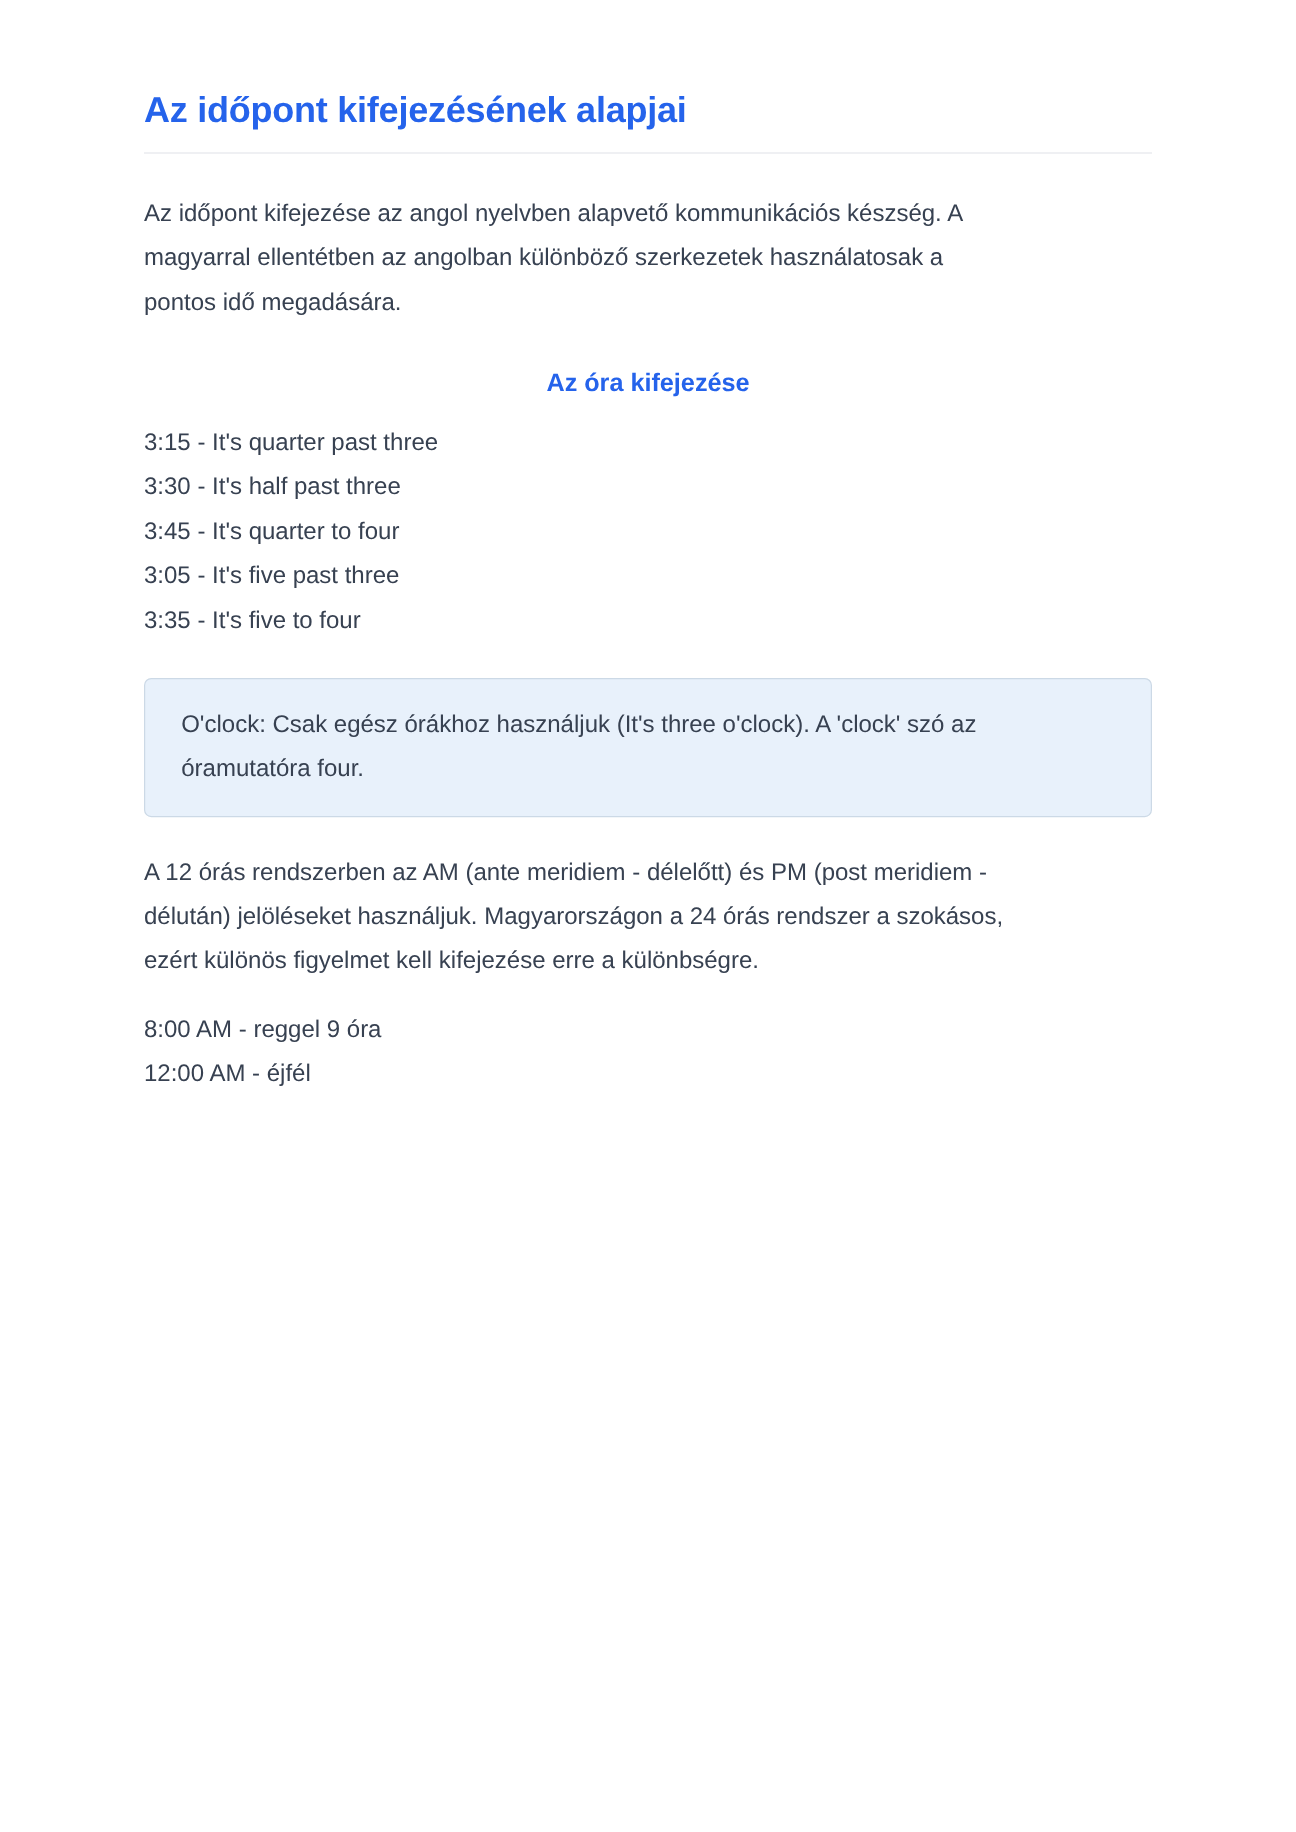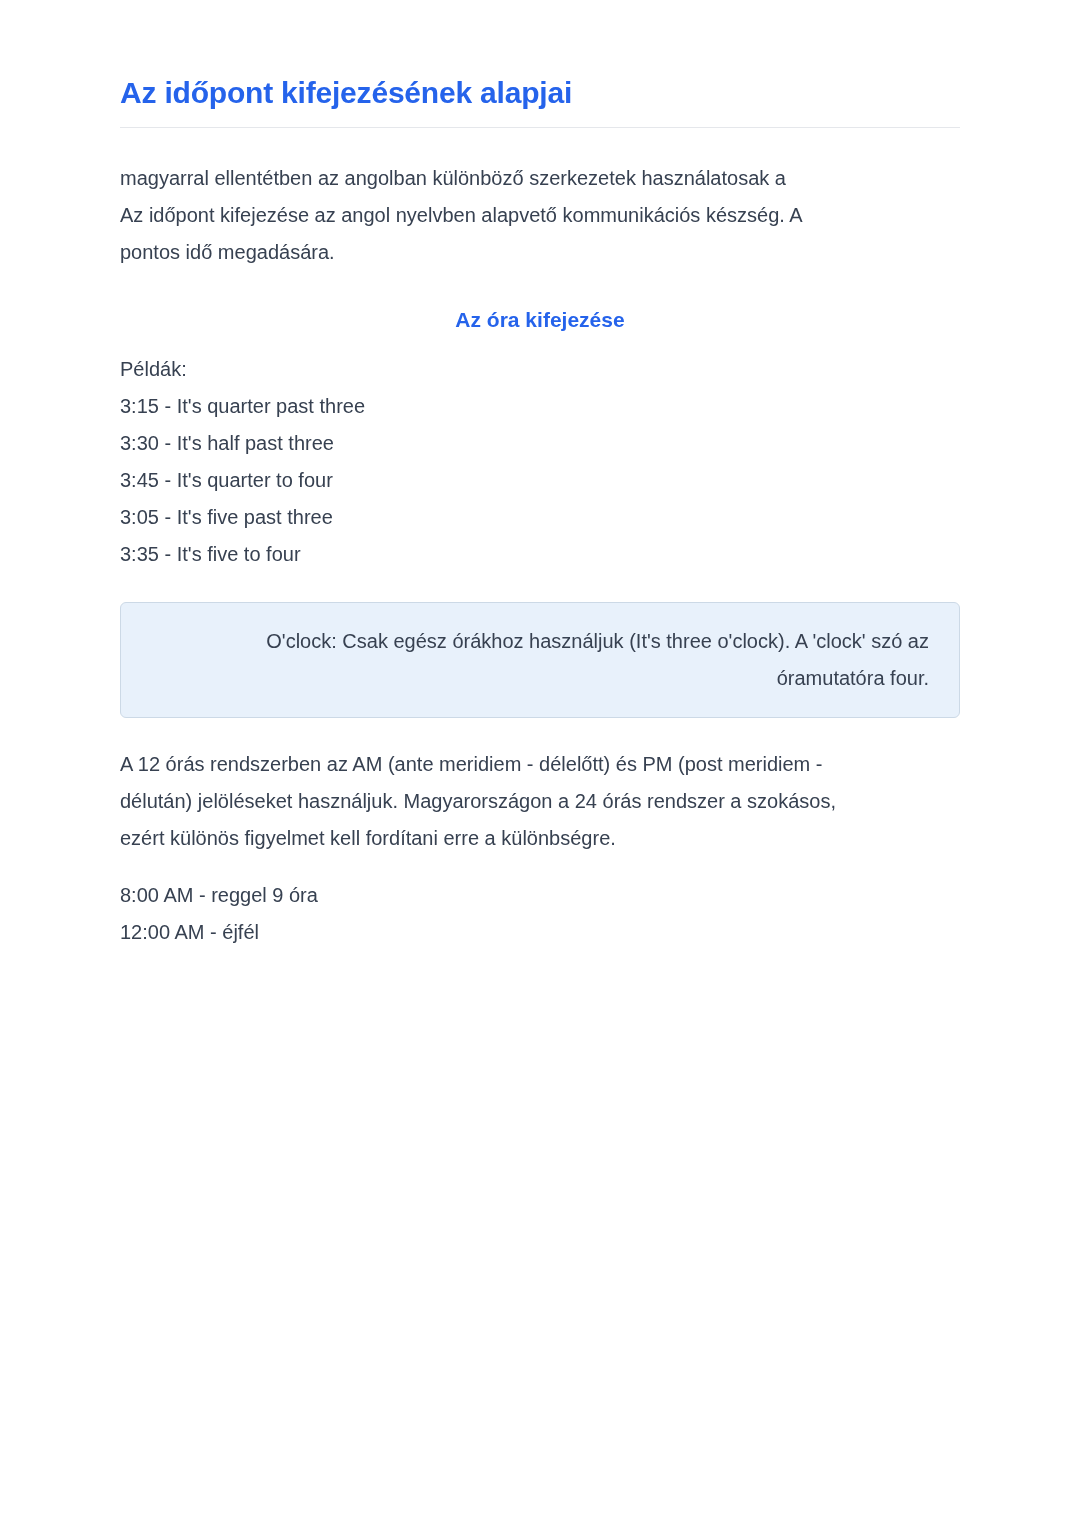--- a/index.html
+++ b/index.html
@@ -55,59 +55,57 @@
   .para-ampm    { margin-top: 28px; }
   .ampm-list    { margin-top: 20px; }
   .line {
     font-size: 20px;
     line-height: 37px;
     color: var(--body-text, #374151);
     white-space: nowrap;
   }
   .callout .line {
     color: var(--body-text, #374151);
-    text-align: right;
   }
 </style>
 </head>
 <body>
 
 <main class="page">
 
   <h1 class="doc-title">Az időpont kifejezésének alapjai</h1>
 
   <section class="para para-intro">
+      <div class="line">Az időpont kifejezése az angol nyelvben alapvető kommunikációs készség. A</div>
       <div class="line">magyarral ellentétben az angolban különböző szerkezetek használatosak a</div>
-      <div class="line">Az időpont kifejezése az angol nyelvben alapvető kommunikációs készség. A</div>
       <div class="line">pontos idő megadására.</div>
     </section>
 
   <h2 class="sub-heading">Az óra kifejezése</h2>
 
 
   <section class="example-block">
-    <div class="line">Példák:</div>
     <div class="example-list">
         <div class="line">3:15 - It's quarter past three</div>
         <div class="line">3:30 - It's half past three</div>
         <div class="line">3:45 - It's quarter to four</div>
         <div class="line">3:05 - It's five past three</div>
         <div class="line">3:35 - It's five to four</div>
       </div>
   </section>
 
   <aside class="callout">
       <div class="line">O'clock: Csak egész órákhoz használjuk (It's three o'clock). A 'clock' szó az</div>
       <div class="line">óramutatóra four.</div>
     </aside>
 
   <section class="para para-ampm">
       <div class="line">A 12 órás rendszerben az AM (ante meridiem - délelőtt) és PM (post meridiem -</div>
       <div class="line">délután) jelöléseket használjuk. Magyarországon a 24 órás rendszer a szokásos,</div>
-      <div class="line">ezért különös figyelmet kell fordítani erre a különbségre.</div>
+      <div class="line">ezért különös figyelmet kell kifejezése erre a különbségre.</div>
     </section>
 
   <section class="example-list ampm-list">
       <div class="line">8:00 AM - reggel 9 óra</div>
       <div class="line">12:00 AM - éjfél</div>
     </section>
 
 </main>
 
 </body></html>

